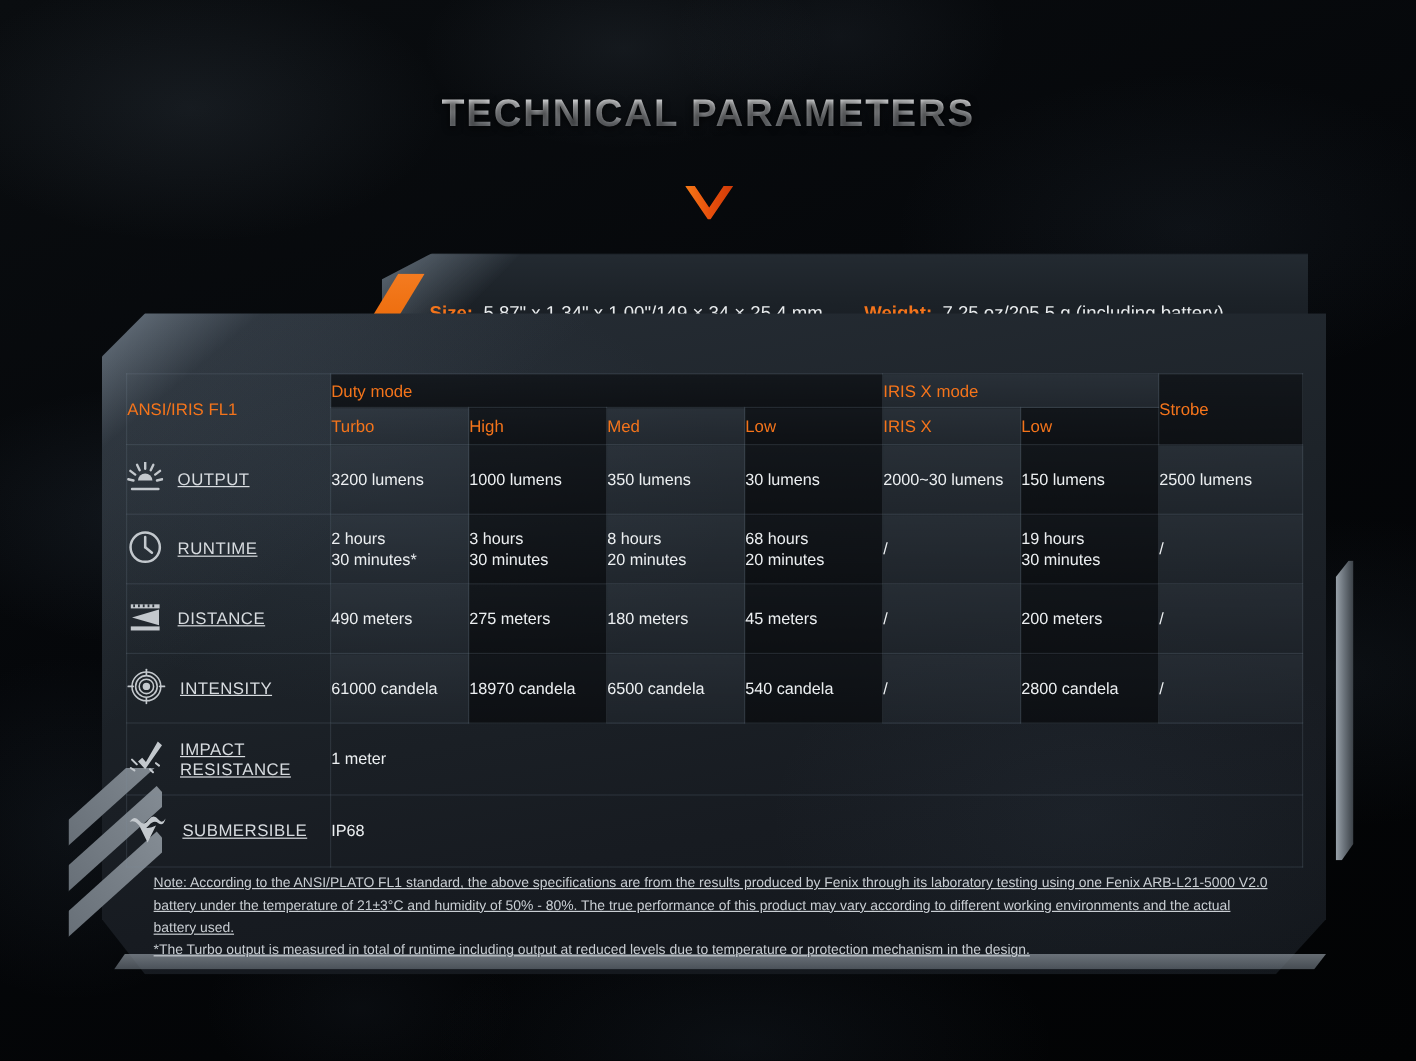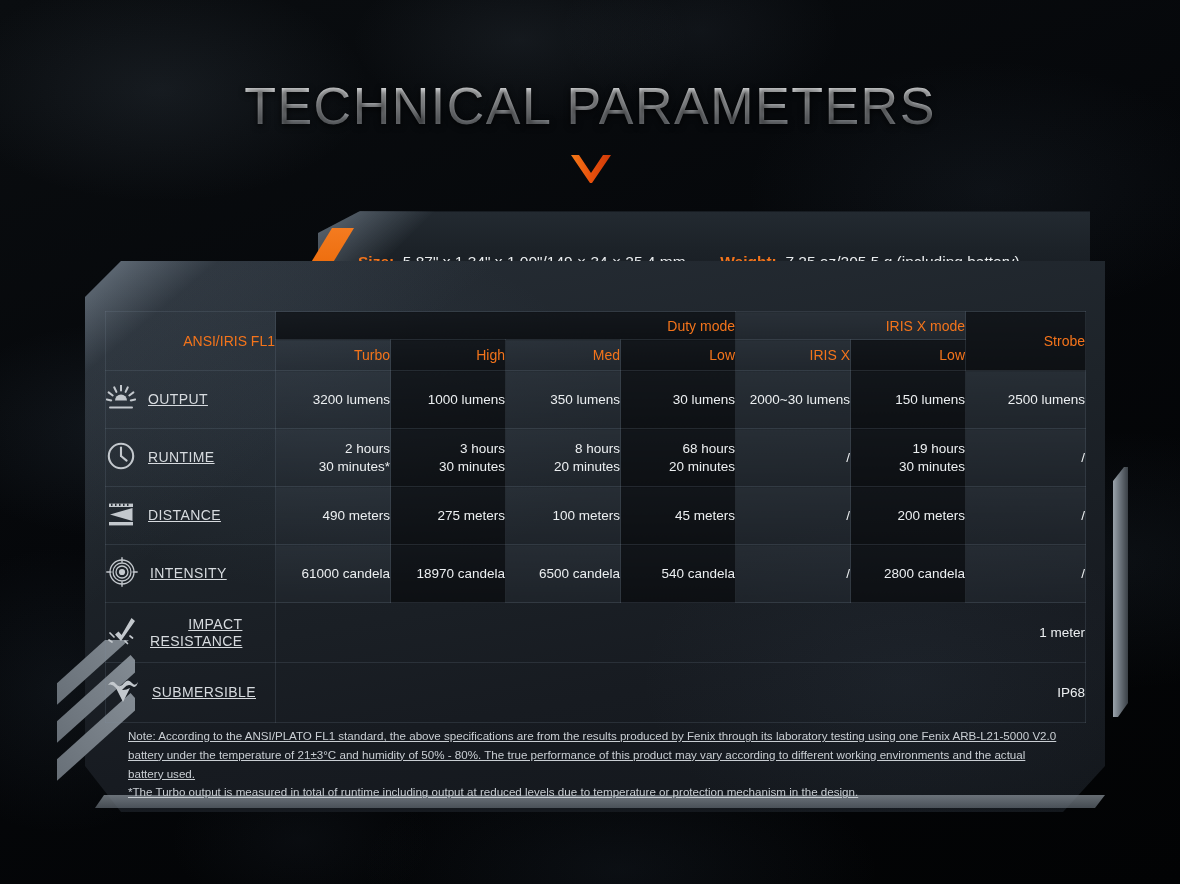--- a/index.html
+++ b/index.html
@@ -33,22 +33,22 @@
   
   .title-wrap {
     position: absolute;
     top: 76px;
     left: 0;
     width: 1180px;
     text-align: center;
   }
   .title {
     display: inline-block;
-    font-size: 52px;
-    font-weight: normal;
+    font-size: 32px;
+    font-weight: bold;
     letter-spacing: 1.5px;
     background: linear-gradient(180deg, #fdfdfd 0%, #e6e8ea 26%, #b9bcc0 52%, #8d9196 74%, #6e7277 100%);
     -webkit-background-clip: text;
     background-clip: text;
     color: transparent;
     -webkit-text-fill-color: transparent;
     text-shadow: 0 2px 6px rgba(0,0,0,0.8);
     text-align: center;
   }
 
@@ -172,21 +172,21 @@
     position: absolute;
     left: 105px;
     top: 311px;
     width: 980px;
     border-collapse: collapse;
     table-layout: fixed;
   }
   table.spec td, table.spec th {
     border: 1px solid rgba(130,145,160,0.18);
     padding: 0;
-    text-align: right;
+    text-align: left;
     vertical-align: middle;
     font-weight: normal;
   }
   .hdr {
     color: #f4741b;
     font-weight: bold;
     font-size: 14px;
   }
   .hdr-group { height: 28px; }
   .hdr-sub   { height: 31px; }
@@ -375,21 +375,21 @@
                   <rect x="21" y="3.6" width="1.5" height="2.4"></rect>
                 </g>
                 <polygon points="26.5,8 26.5,21 4,14.5"></polygon>
               </svg>
             </span>
             <span class="rl-text">DISTANCE</span>
           </div>
         </td>
         <td class="cell c-light">490 meters</td>
         <td class="cell c-dark">275 meters</td>
-        <td class="cell c-light">100 meters</td>
+        <td class="cell c-light">180 meters</td>
         <td class="cell c-dark">45 meters</td>
         <td class="cell c-light">/</td>
         <td class="cell c-dark">200 meters</td>
         <td class="cell c-light">/</td>
       </tr>
 
       <tr>
         <td class="rowlabel c-blank">
           <div class="rl-inner">
             <span class="icon">

